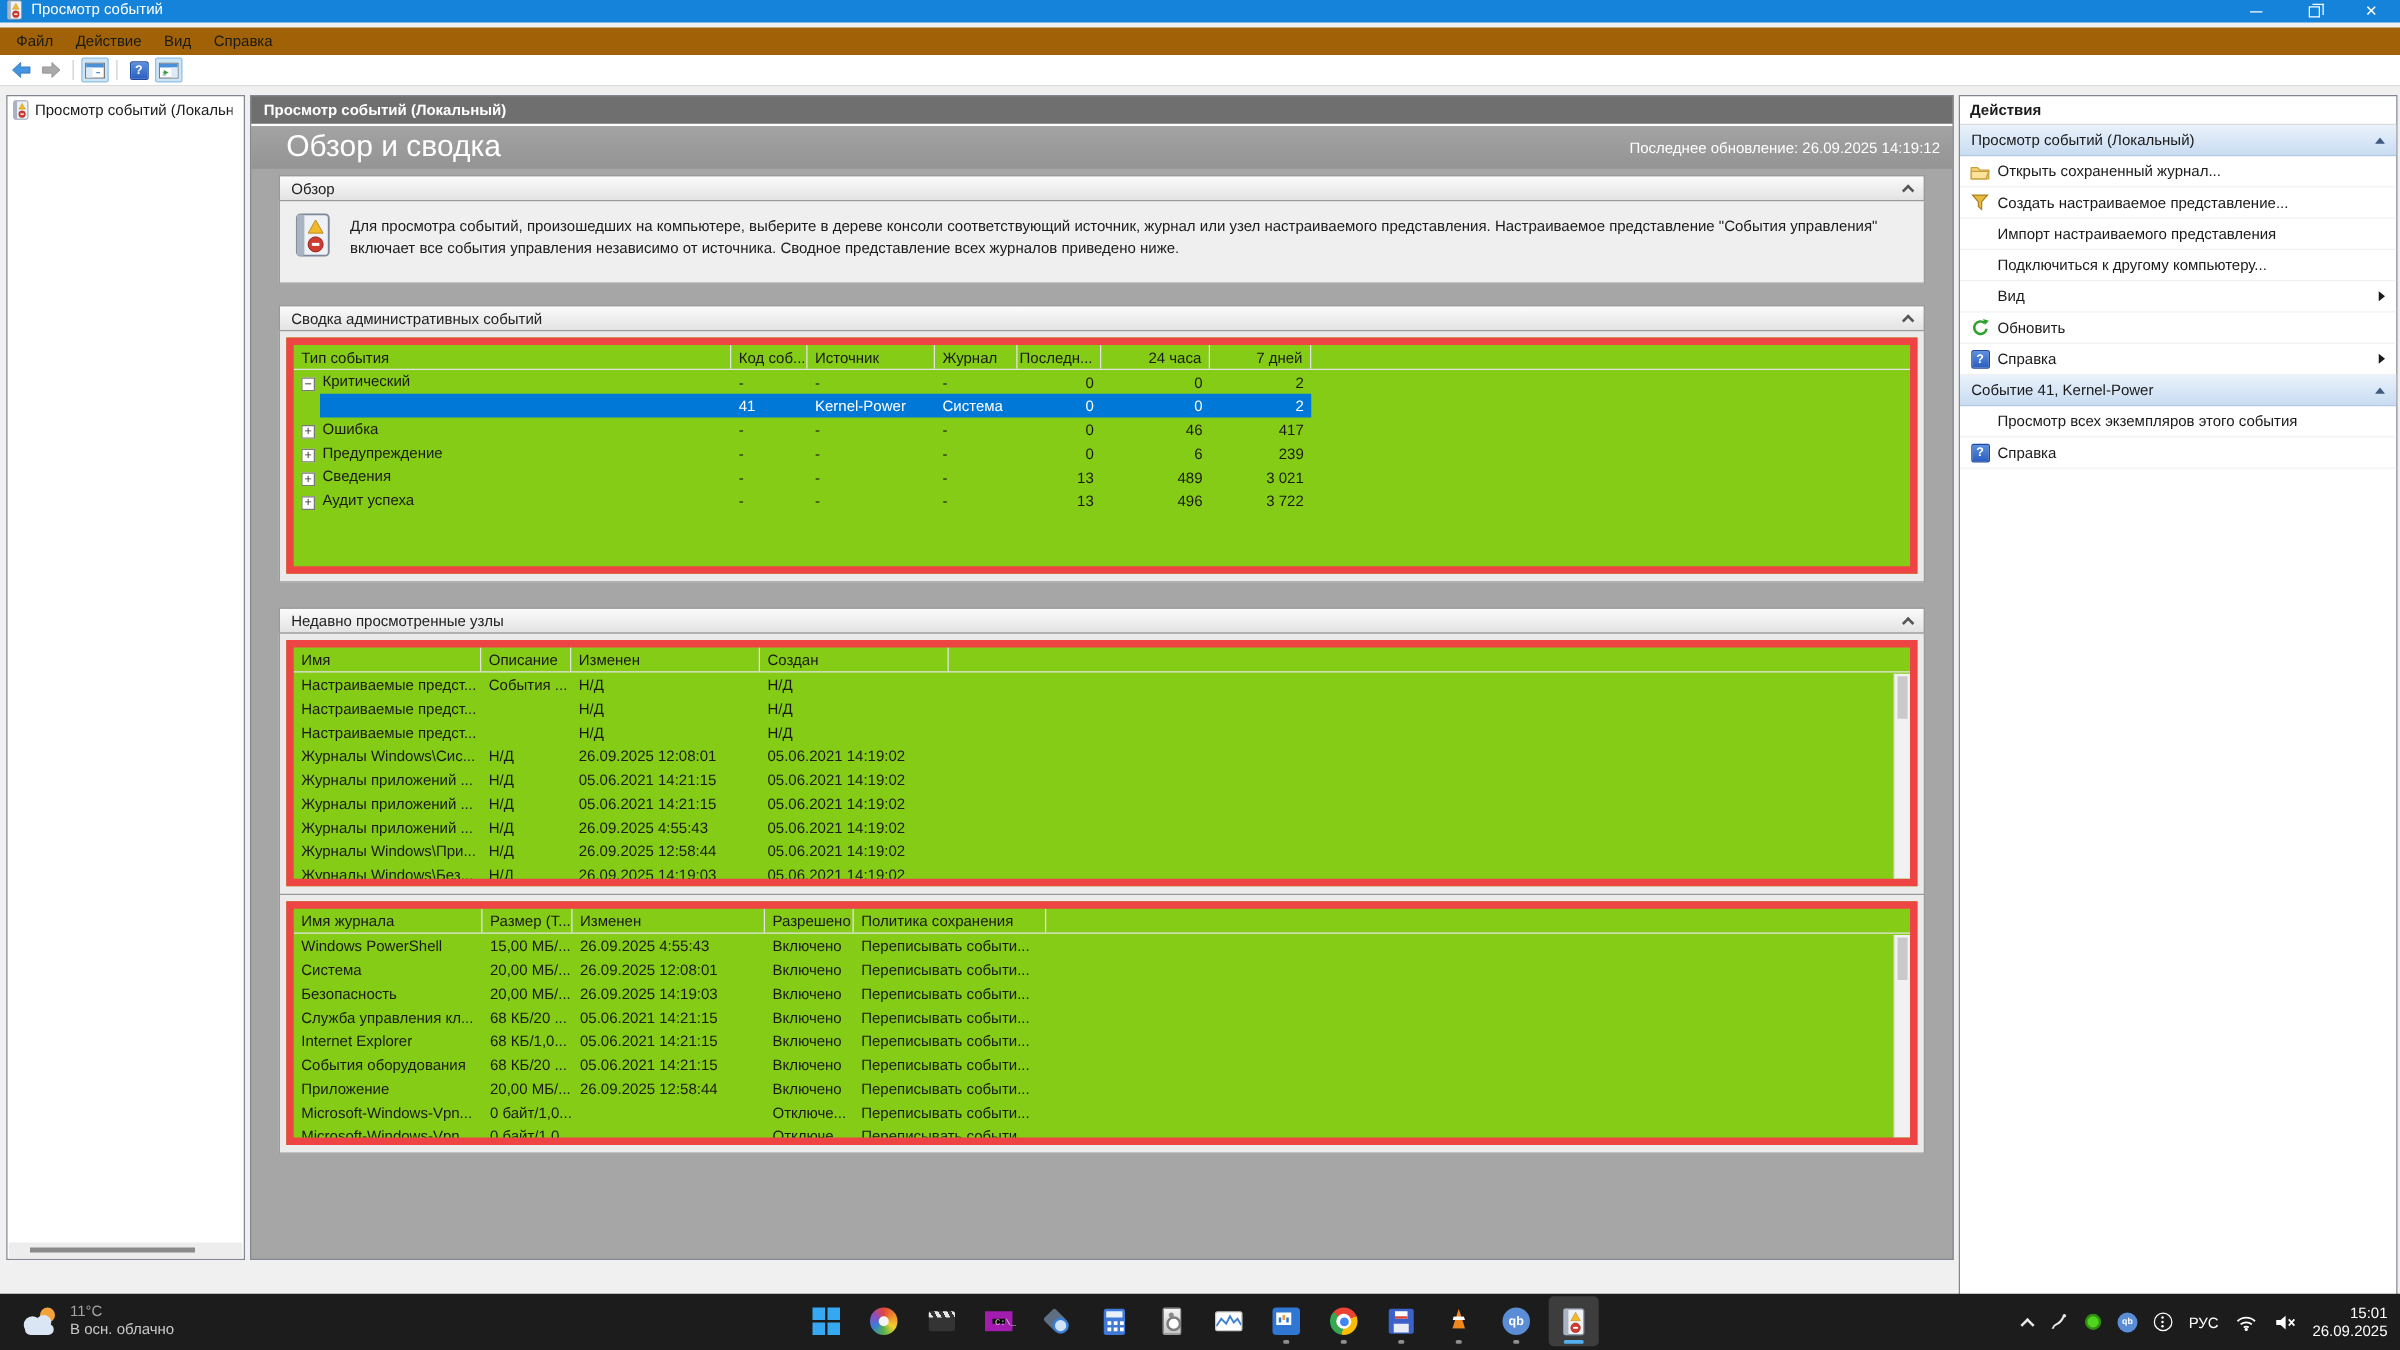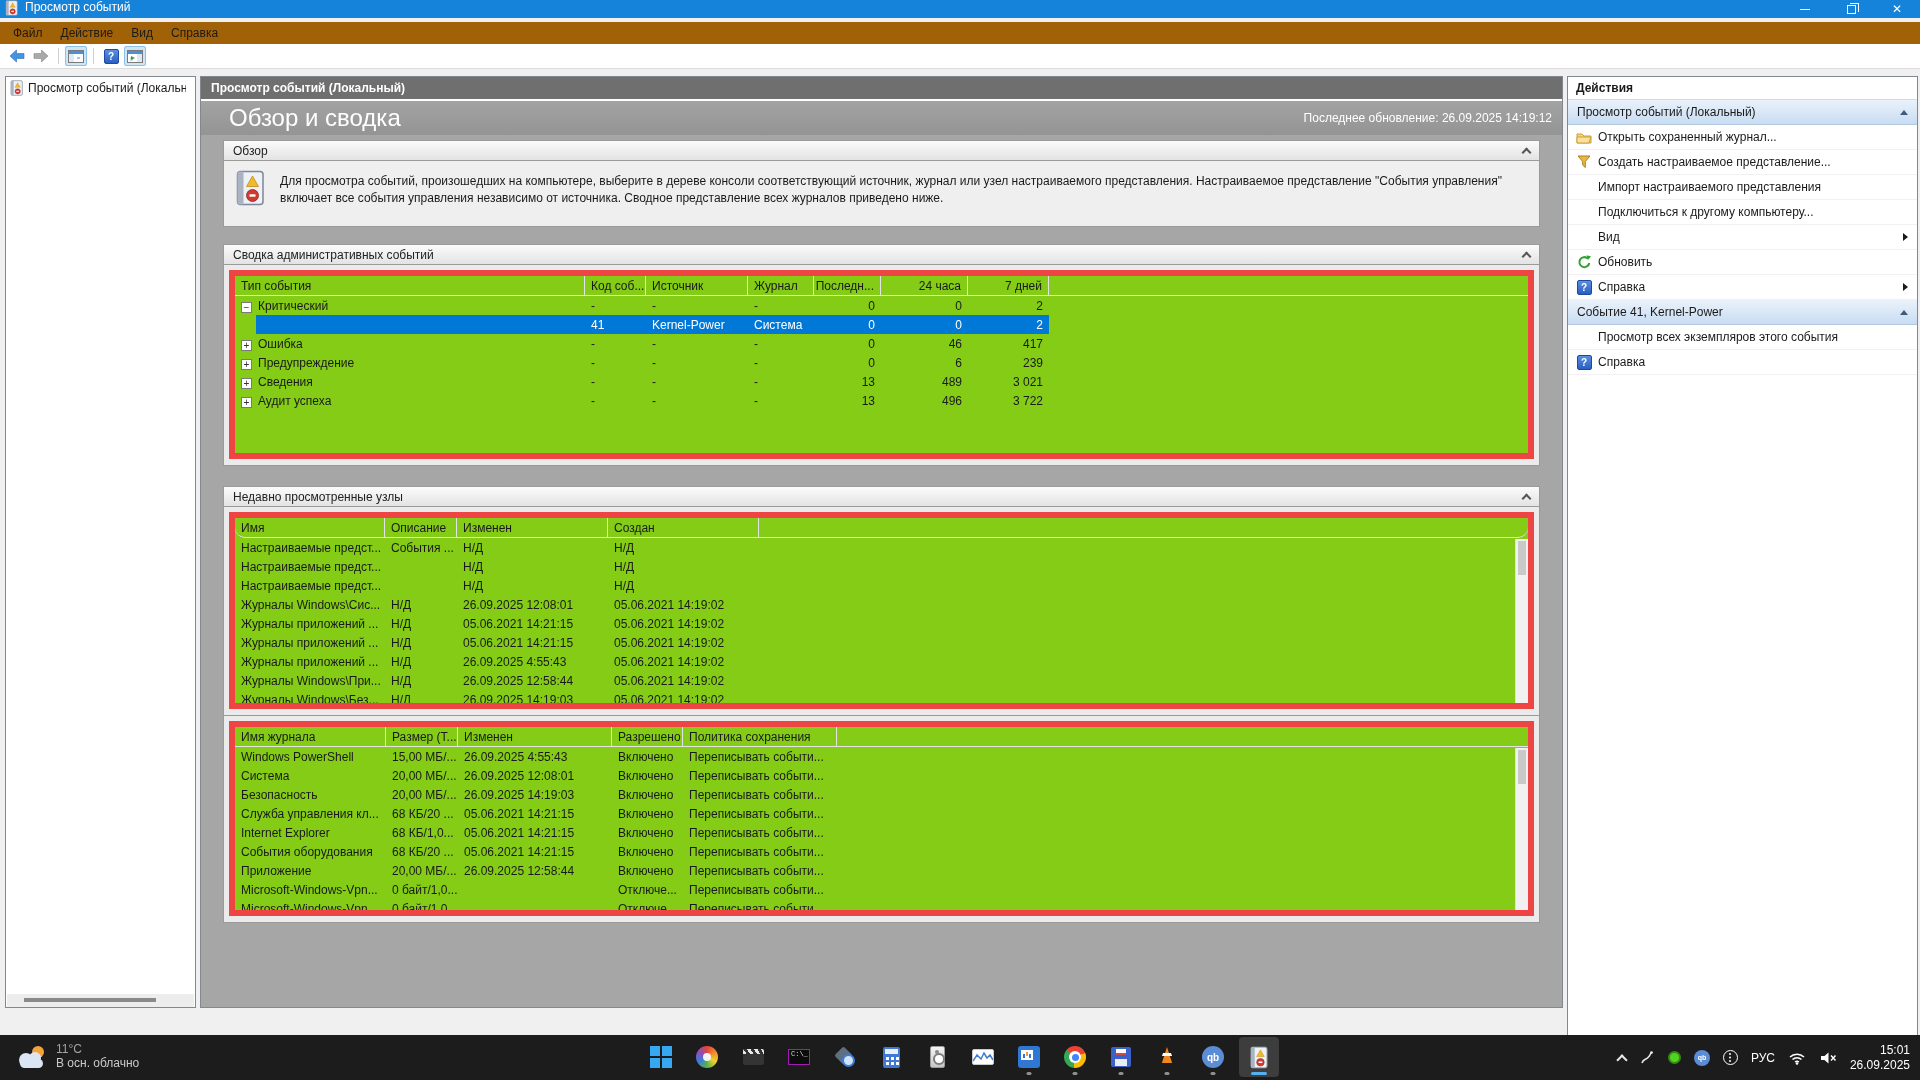--- a/index.html
+++ b/index.html
@@ -49,21 +49,21 @@
   .listview{background:#84cc16;border:6px solid #ef4444;position:relative;overflow:hidden;}
   .lv-header{display:grid;height:20px;border-bottom:1px solid #e3e3e3;align-items:center;}
   .hcell{border-right:1px solid #e3e3e3;padding:0 6px;height:100%;display:flex;align-items:center;white-space:nowrap;overflow:hidden;color:#1a1a1a;}
   .hcell.num{justify-content:flex-end;}
   .lv-row{display:grid;height:19px;align-items:center;}
   .cell{padding:0 6px;white-space:nowrap;overflow:hidden;}
   .cell.num{text-align:right;}
   .g-admin{grid-template-columns:350px 61px 102px 66px 67px 87px 81px 1fr;}
   .g-admin-sel{grid-template-columns:329px 61px 102px 66px 67px 87px 81px;}
   .row-sel{margin-left:21px;width:793px;background:#0078d7;color:#fff;}
-  .g-recent{grid-template-columns:150px 72px 151px 151px 1fr;border-radius:10px;}
+  .g-recent{grid-template-columns:150px 72px 151px 151px 1fr;}
   .g-logs{grid-template-columns:151px 72px 154px 71px 154px 1fr;}
   .expand{display:inline-block;width:11px;height:11px;border:1px solid #7a7a7a;background:#fff;font-size:10px;line-height:9px;text-align:center;margin-right:6px;vertical-align:-1px;color:#333;}
   .expand.minus::before{content:"−";}
   .expand.plus::before{content:"+";}
   .lv-scroll{position:absolute;top:21px;right:0;bottom:0;width:13px;background:#f1f1f1;border-left:1px solid #e0e0e0;}
   .lv-thumb{margin:2px 2px 0 2px;height:34px;background:#c9c9c9;}
 
   
   .actions-panel{position:absolute;left:1567px;top:76px;width:351px;height:1052px;background:#fff;border:1px solid #828790;}
   .actions-title{height:23px;display:flex;align-items:center;padding-left:8px;font-weight:bold;border-bottom:1px solid #dadada;}
@@ -92,21 +92,21 @@
   .tray-lang{font-size:12px;}
   .tray-clock{text-align:right;font-size:12px;line-height:15px;}
 
   
   .ic-start{width:22px;height:22px;display:grid;grid-template-columns:10px 10px;grid-template-rows:10px 10px;gap:2px;}
   .ic-start span{background:#36a8f2;}
   .ic-paint{width:22px;height:22px;border-radius:50%;background:conic-gradient(#e5443a,#ef8c2c,#f2d12f,#57b347,#3a7fd5,#8a4fbf,#e5443a);position:relative;}
   .ic-paint::before{content:"";position:absolute;left:7px;top:7px;width:8px;height:8px;border-radius:50%;background:#f4f4f4;}
   .ic-clapper{width:21px;height:16px;background:#343434;border-radius:2px;position:relative;}
   .ic-clapper::before{content:"";position:absolute;left:0;top:0;width:21px;height:5px;background:repeating-linear-gradient(60deg,#e8e8e8 0 3px,#343434 3px 6px);border-radius:2px 2px 0 0;}
-  .ic-term{width:22px;height:16px;background:#0c0c0c;border:1px solid #a21caf;color:#ddd;font-family:"Liberation Mono",monospace;font-size:7px;line-height:7px;padding:1px 2px;}
+  .ic-term{width:22px;height:16px;background:#0c0c0c;border:6px solid #a21caf;color:#ddd;font-family:"Liberation Mono",monospace;font-size:7px;line-height:7px;padding:1px 2px;}
   .ic-tag{width:24px;height:24px;position:relative;}
   .ic-tag::before{content:"";position:absolute;left:4px;top:4px;width:13px;height:13px;background:#5d6f80;border-radius:2px;transform:rotate(45deg);}
   .ic-tag::after{content:"";position:absolute;right:2px;bottom:2px;width:9px;height:9px;border:2.5px solid #3e7fd6;border-radius:50%;background:#cfe2f7;}
   .ic-calc{width:17px;height:21px;background:#3f78d6;border-radius:2px;position:relative;}
   .ic-calc::before{content:"";position:absolute;left:2px;top:2px;width:13px;height:5px;background:#e8f0fb;}
   .ic-calc::after{content:"";position:absolute;left:3px;top:10px;width:3px;height:3px;background:#fff;box-shadow:5px 0 0 #fff,10px 0 0 #fff,0 5px 0 #fff,5px 5px 0 #fff,10px 5px 0 #fff;}
   .ic-speaker{width:15px;height:22px;background:linear-gradient(#f4f4f4,#c6c6c6);border:1px solid #9a9a9a;border-radius:2px;position:relative;}
   .ic-speaker::before{content:"";position:absolute;left:4.5px;top:3px;width:4px;height:4px;border-radius:50%;background:#8a8a8a;}
   .ic-speaker::after{content:"";position:absolute;left:2.5px;bottom:2.5px;width:8px;height:8px;border-radius:50%;background:#fff;border:2px solid #7d7d7d;}
   .ic-wave{width:22px;height:16px;background:#fff;border:1px solid #c9c9c9;border-radius:2px;display:flex;align-items:center;justify-content:center;}

